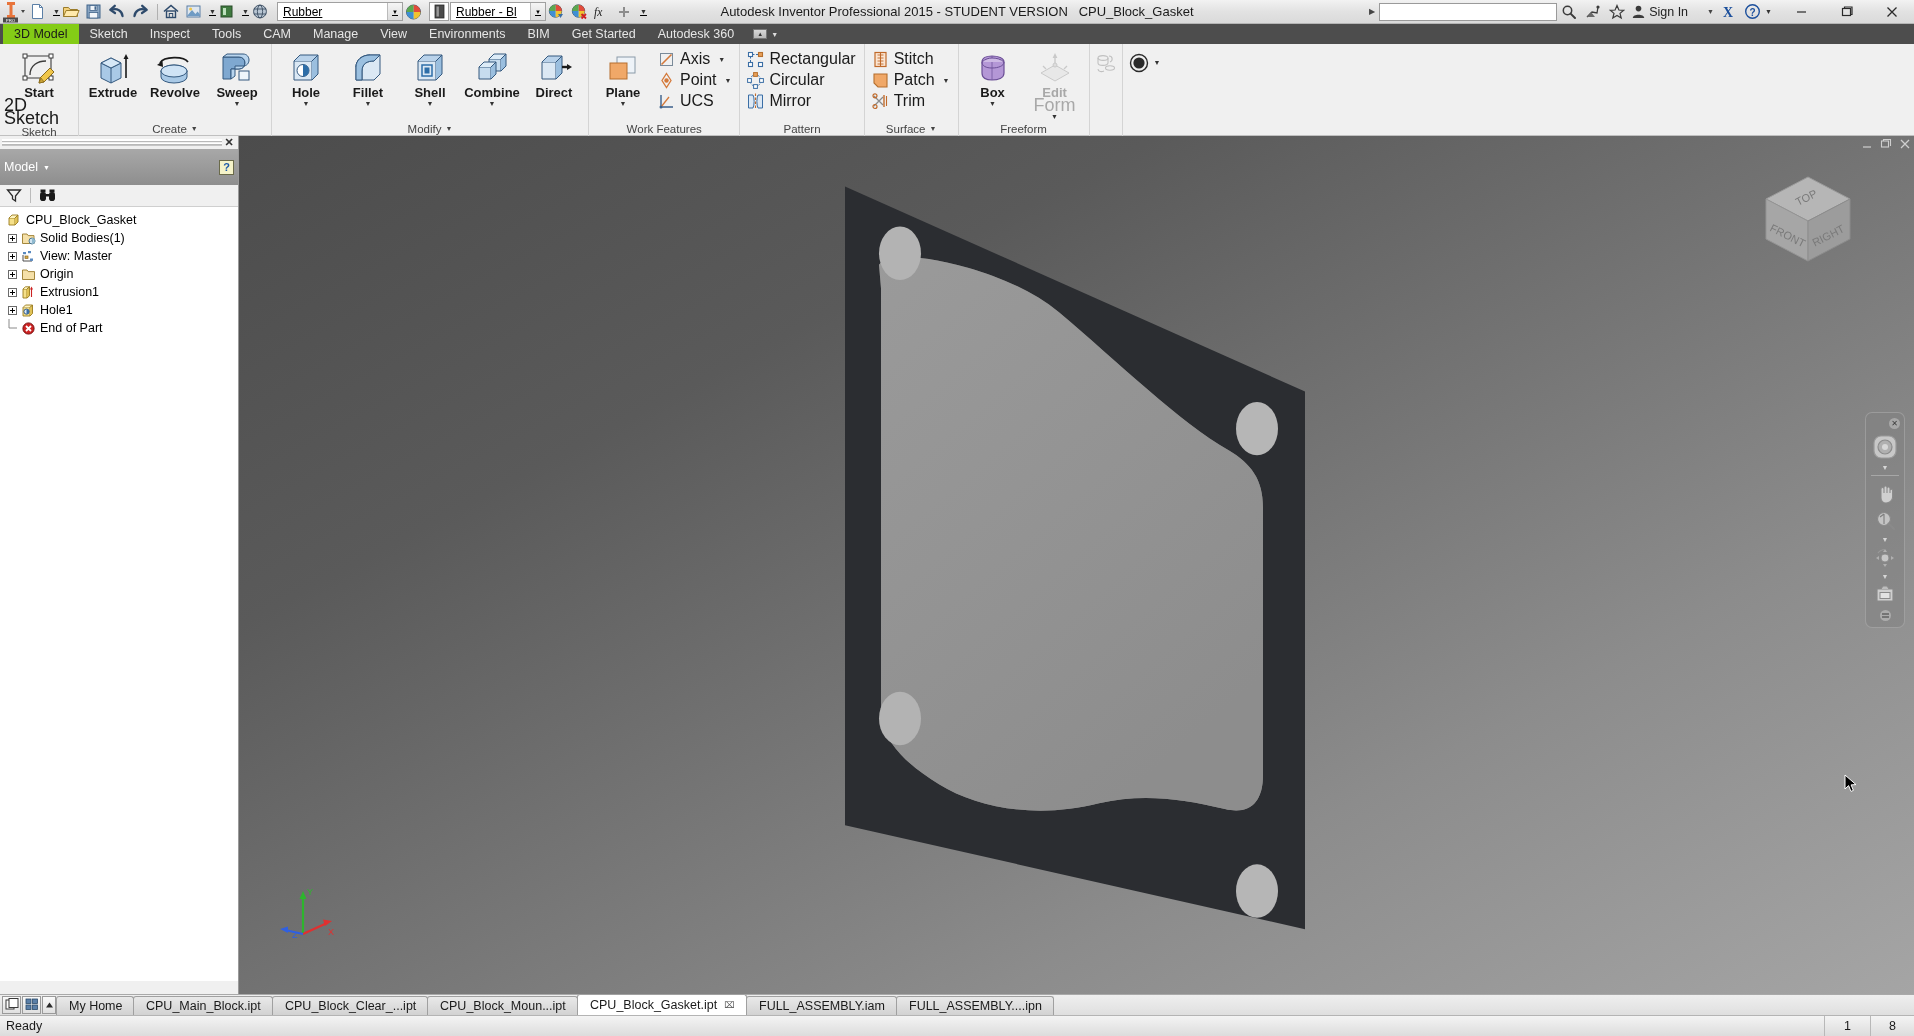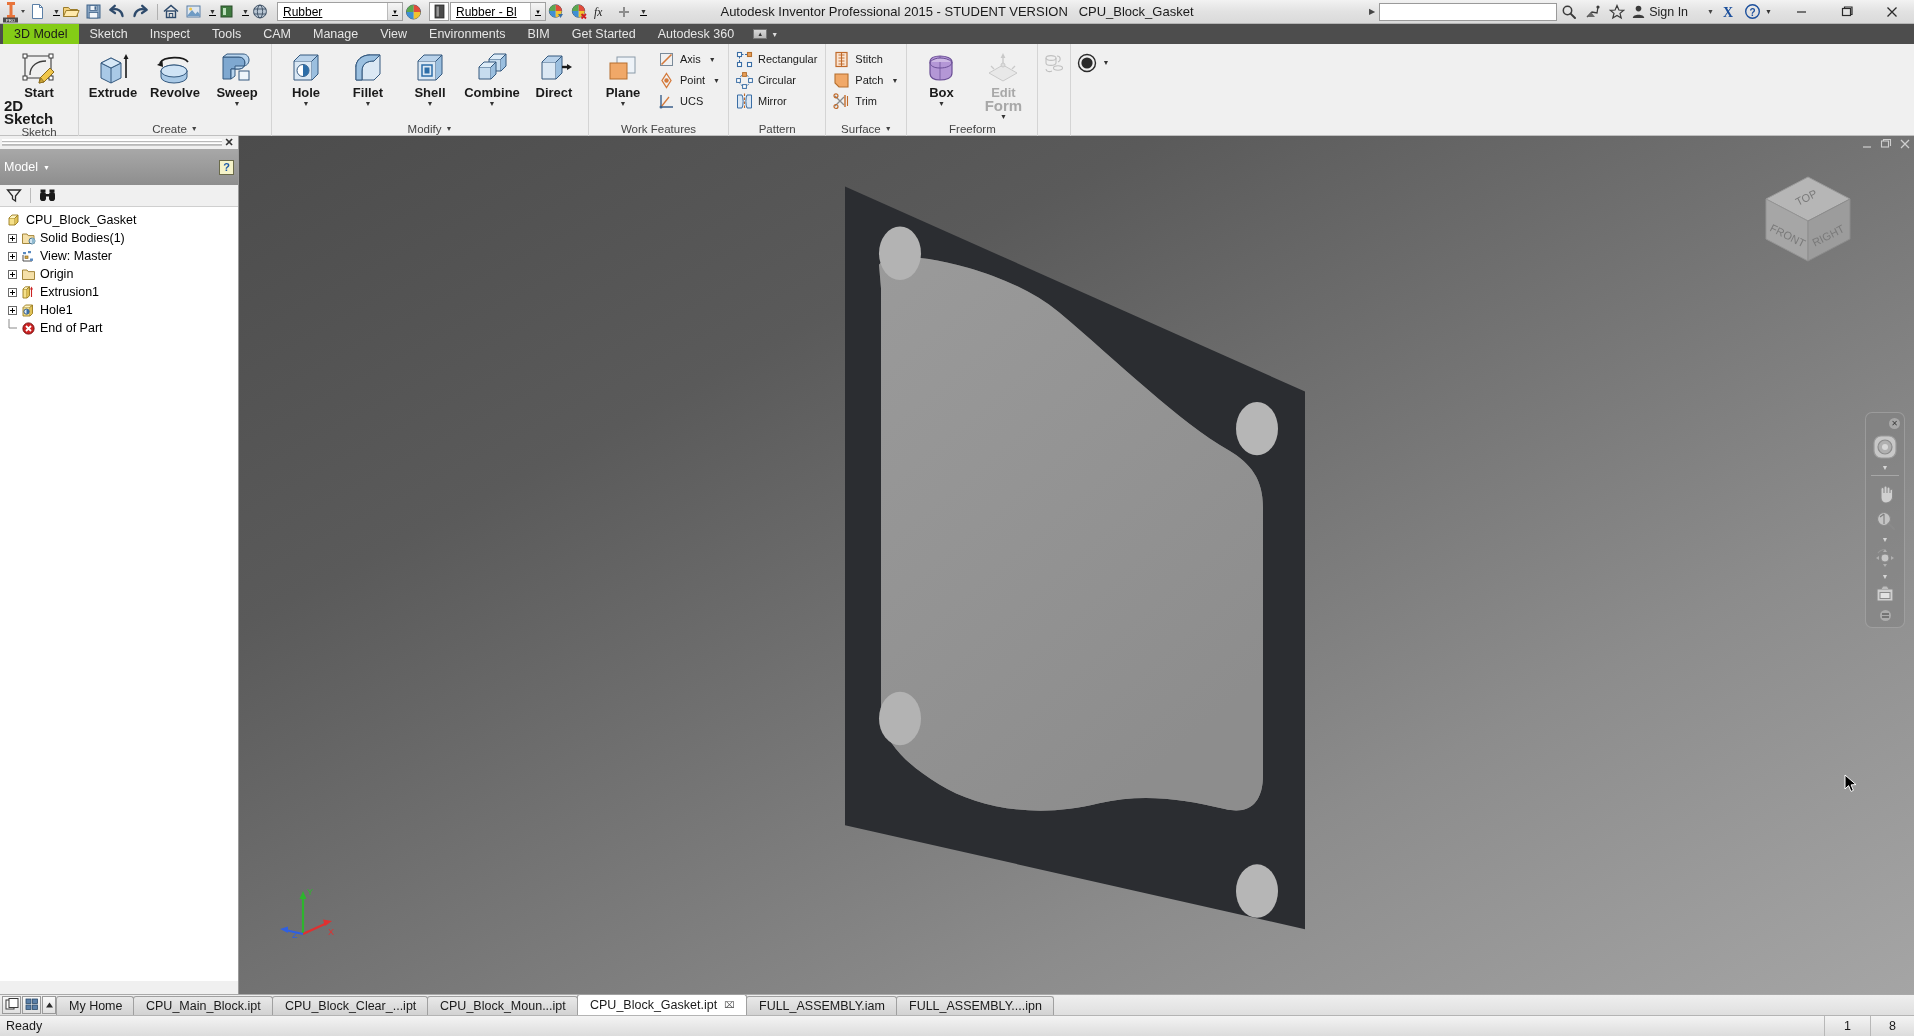--- a/index.html
+++ b/index.html
@@ -189,42 +189,42 @@
     cursor: pointer;
     border: 1px solid transparent;
     border-radius: 2px;
   }
   .big-btn .ico { height: 36px; display:flex;align-items:center;justify-content:center; }
   .big-btn .lbl {
     font-size: 13px; color: #1a1a1a; text-align: center; line-height: 13px;
     white-space: nowrap;
     font-weight: bold;
   }
-  .big-btn .lbl2 { font-size: 15px; color:#1a1a1a; line-height:13px;font-weight:bold; }
+  .big-btn .lbl2 { font-size: 18px; color:#1a1a1a; line-height:13px; }
   .big-btn .ddc { font-size: 7px; color: #333; line-height: 8px; margin-top:1px;}
   .big-btn.wide { width: 72px; }
   .big-btn.disabled .lbl, .big-btn.disabled .lbl2 { color: #a8a8a8; }
   .big-btn.disabled .ico { opacity: .45; }
 
   .small-col {
     display: flex; flex-direction: column;
     padding-top: 3px;
     gap: 1px;
   }
   .small-btn {
     height: 20px;
     display: flex; align-items: center;
     padding: 0 4px 0 3px;
     cursor: pointer;
     border: 1px solid transparent;
     border-radius: 2px;
     gap: 5px;
   }
   .small-btn .sico { width: 17px; height: 17px; display:flex;align-items:center;justify-content:center; flex:none;}
-  .small-btn .slbl { font-size: 11px; color: #1a1a1a; white-space: nowrap; }
+  .small-btn .slbl { font-size: 16px; color: #1a1a1a; white-space: nowrap; }
   .small-btn .sdd { font-size: 7px; color: #333; margin-left: 3px; }
 
   .tiny-btn {
     width: 26px; height: 26px;
     display: flex; align-items: center; justify-content: center;
     border: 1px solid transparent; border-radius: 2px;
     cursor: pointer; margin-top: 4px;
   }
   .tiny-btn.disabled { opacity: .4; }
 

